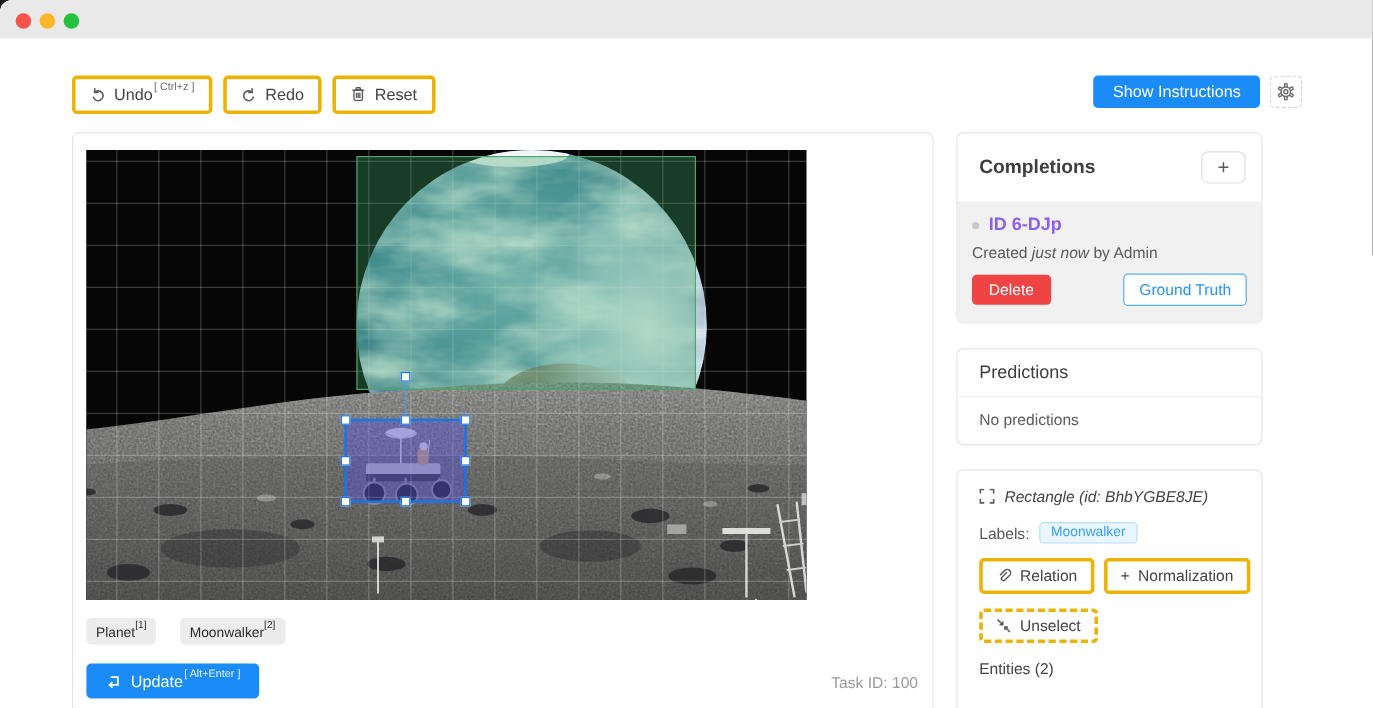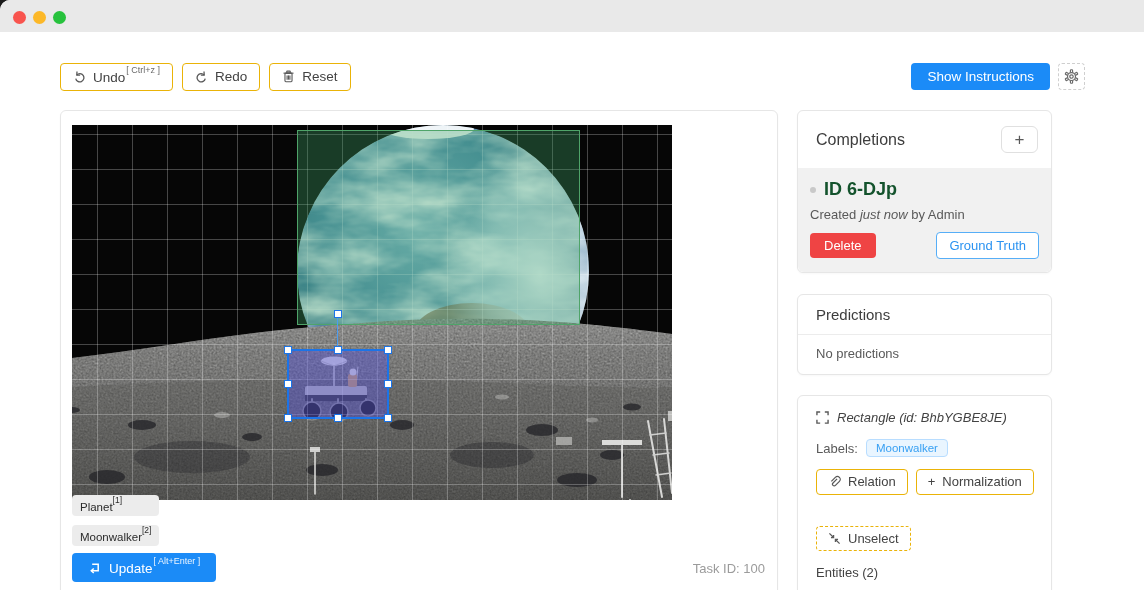--- a/index.html
+++ b/index.html
@@ -13,21 +13,21 @@
   .titlebar { position:absolute; left:0; top:0; width:100%; height:32px; background:#e9e9e9; }
   .tl-dot { position:absolute; top:11px; width:13px; height:13px; border-radius:50%; }
   .tl-red { left:13px; background:#f8544e; }
   .tl-yellow { left:33px; background:#fcb828; }
   .tl-green { left:53px; background:#27c23d; }
   
   .tb-left { position:absolute; left:60px; top:63px; display:flex; gap:9px; }
   .tb-right { position:absolute; right:59px; top:63px; display:flex; gap:8px; align-items:stretch; }
   .btn {
     display:inline-flex; align-items:center; gap:7px;
-    background:#fff; border:1px solid #eab308; border-radius:4px;
+    background:#fff; border:3px solid #eab308; border-radius:4px;
     padding:4px 12px; font-size:13.5px; color:#434343; cursor:pointer; line-height:1.2;
   }
   .btn svg { flex:0 0 auto; }
   sup.hk { font-size:9px; color:#6b6b6b; position:relative; top:-3px; margin-left:1px; letter-spacing:0; }
   .btn-primary { background:#1b8bf7; border:0; color:#fff; border-radius:4px;
     display:inline-flex; align-items:center; gap:8px; padding:6px 16px; font-size:13.5px; cursor:pointer; }
   .gear-btn { width:27px; border:1px dashed #cfcfcf; border-radius:4px; background:#fff;
     display:flex; align-items:center; justify-content:center; cursor:pointer; }
   
   .card { background:#fff; border:1px solid #e6e6e6; border-radius:6px; box-shadow:0 1px 2px rgba(0,0,0,0.03); }
@@ -47,37 +47,37 @@
   .region-moonwalker { border-width:2px; }
   .handle {
     position:absolute; width:8px; height:8px; background:#fff;
     border:1.5px solid #1b74e8; z-index:3;
   }
   .h-nw{left:-5px;top:-5px}.h-n{left:calc(50% - 4px);top:-5px}.h-ne{right:-5px;top:-5px}
   .h-w{left:-5px;top:calc(50% - 4px)}.h-e{right:-5px;top:calc(50% - 4px)}
   .h-sw{left:-5px;bottom:-5px}.h-s{left:calc(50% - 4px);bottom:-5px}.h-se{right:-5px;bottom:-5px}
   .h-rot{left:calc(50% - 4px);top:-41px}
   .rot-line{position:absolute;left:calc(50% - 1px);top:-33px;width:1px;height:31px;background:#4b9df0;}
-  .chips { position:absolute; left:11px; top:384px; display:flex; gap:9px;flex-direction:column; }
+  .chips { position:absolute; left:11px; top:404px; display:flex; gap:20px; }
   .chip { background:#ececec; border-radius:4px; padding:3px 8px; font-size:11.5px; color:#2b2b2b; cursor:pointer; }
   .chip sup { font-size:8.5px; position:relative; top:-3px; color:#2b2b2b; }
   .update-btn { position:absolute; left:11px; top:442px; }
   .update-btn sup.hk { color:#eaf4ff; }
   .task-id { position:absolute; right:12px; top:450px; font-size:13px; color:#9b9b9b; }
   
   .right-col { position:absolute; left:797px; top:110px; width:255px; }
   .panel-header { display:flex; align-items:center; justify-content:space-between; padding:0 13px 0 18px; }
-  .panel-title { font-size:16px; font-weight:400; color:#3d3d3d; }
+  .panel-title { font-size:16px; font-weight:700; color:#3d3d3d; }
   .completions-card .panel-header { height:57px; }
   .add-btn { width:37px; height:27px; background:#fff; border:1px solid #e0e0e0; border-radius:6px;
     font-size:17px; color:#595959; cursor:pointer; line-height:1; }
   .completion-body { background:#f1f1f1; padding:11px 12px 13px 12px; border-radius:0 0 6px 6px; }
   .comp-row1 { display:flex; align-items:center; gap:8px; }
   .bullet { width:6px; height:6px; border-radius:50%; background:#c9c9c9; }
-  .comp-id { color:#14532d; font-weight:bold; font-size:18px; cursor:pointer; }
+  .comp-id { color:#8b5cf6; font-weight:bold; font-size:15px; cursor:pointer; }
   .comp-created { margin-top:7px; font-size:13px; color:#595959; }
   .comp-created em { font-style:italic; }
   .comp-actions { margin-top:10px; display:flex; justify-content:space-between; align-items:center; }
   .btn-danger { background:#ef4444; border:0; color:#fff; border-radius:4px; padding:5px 14px;
     font-size:13px; cursor:pointer; display:inline-flex; align-items:center; gap:7px; }
   .btn-gt { background:#fff; border:1px solid #56aef7; color:#2b93f1; border-radius:4px;
     padding:5px 12px; font-size:13px; cursor:pointer; }
   .predictions-card { margin-top:21px; }
   .predictions-card .panel-header, .entity-card .panel-header { height:40px; border-bottom:1px solid #ececec; }
   .predictions-card .panel-title, .entity-card .panel-title { font-size:15px; font-weight:400; color:#3d3d3d; }
@@ -85,21 +85,21 @@
   .entity-card { margin-top:20px; height:207px; overflow:hidden; }
   .ent-row { display:flex; align-items:center; gap:8px; }
   .ent-sel { margin-top:3px; font-size:13px; color:#434343;font-style:italic; }
   .labels-row { margin-top:14px; }
   .tag {
     background:#e9f5ff; border:1px solid #b8ddff; color:#38a0f3;
     border-radius:4px; padding:2px 9px; font-size:11.5px; cursor:pointer;
   }
   .ent-btns { margin-top:12px; display:flex; gap:8px; }
   .btn-sm { padding:4px 11px; font-size:13px; }
-  .btn-dashed { border-style:dashed;margin-top:19px; }
+  .btn-dashed { border-style:dashed; }
   .btn-danger sup.hk { color:#ffe3e3; font-size:8.5px; }
   .entities-count { margin-top:14px; font-size:13px; color:#434343; }
   .icon { display:inline-flex; }
 </style>
 </head>
 <body>
 
 <div class="window">
 
   <div class="titlebar">

